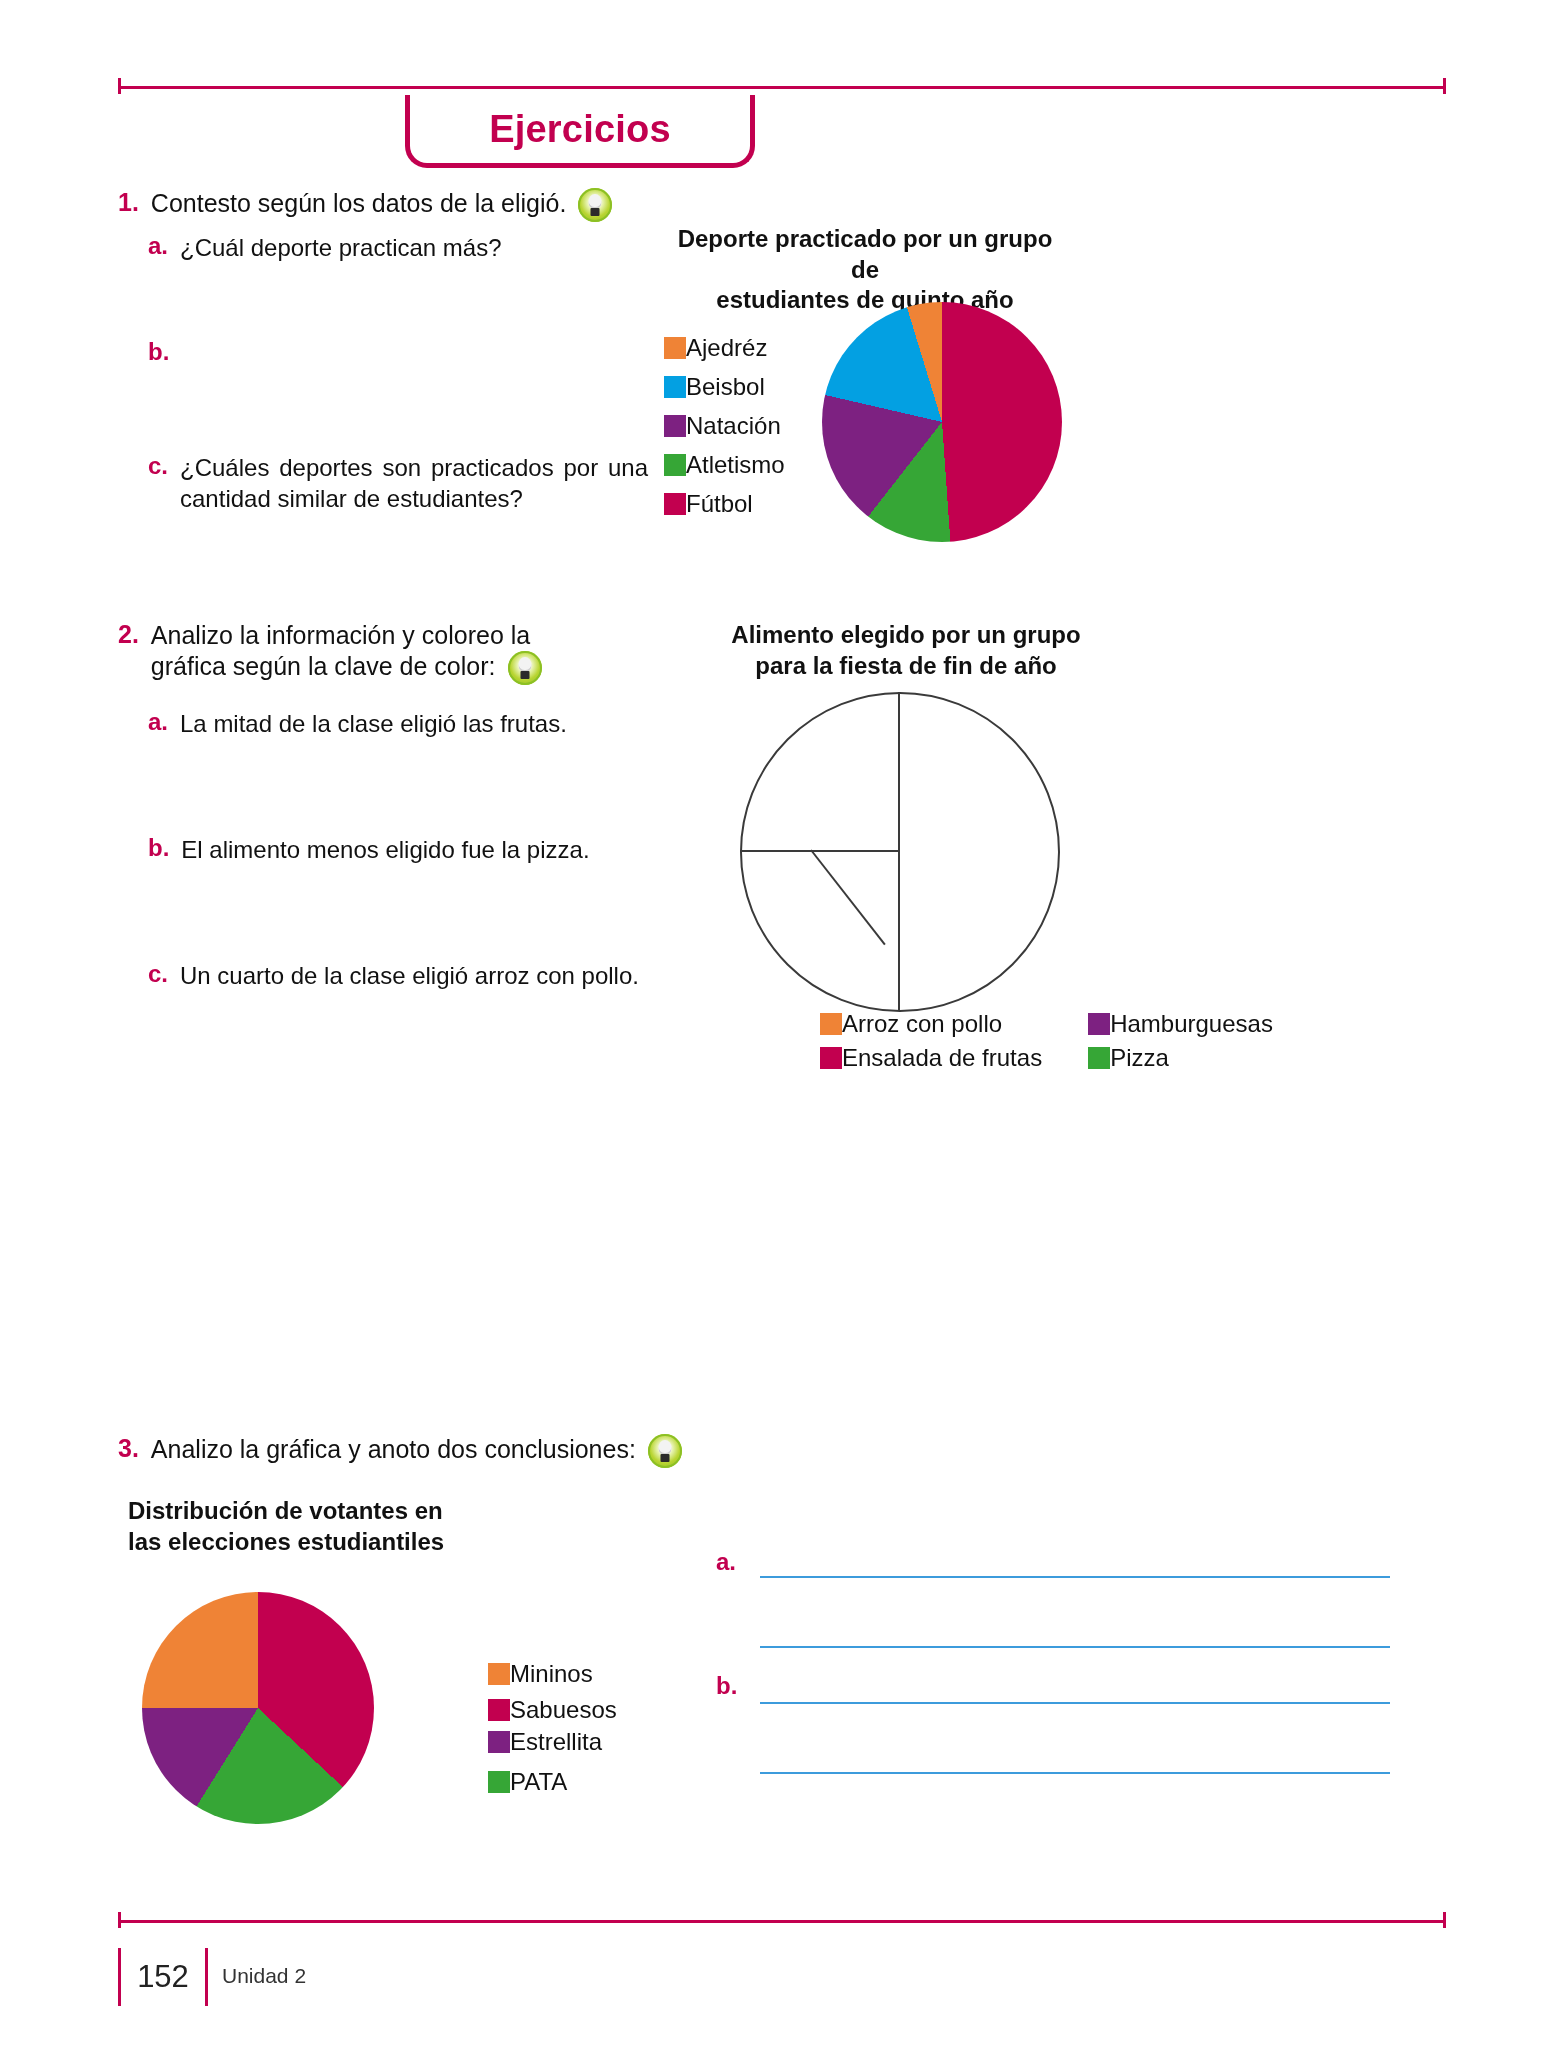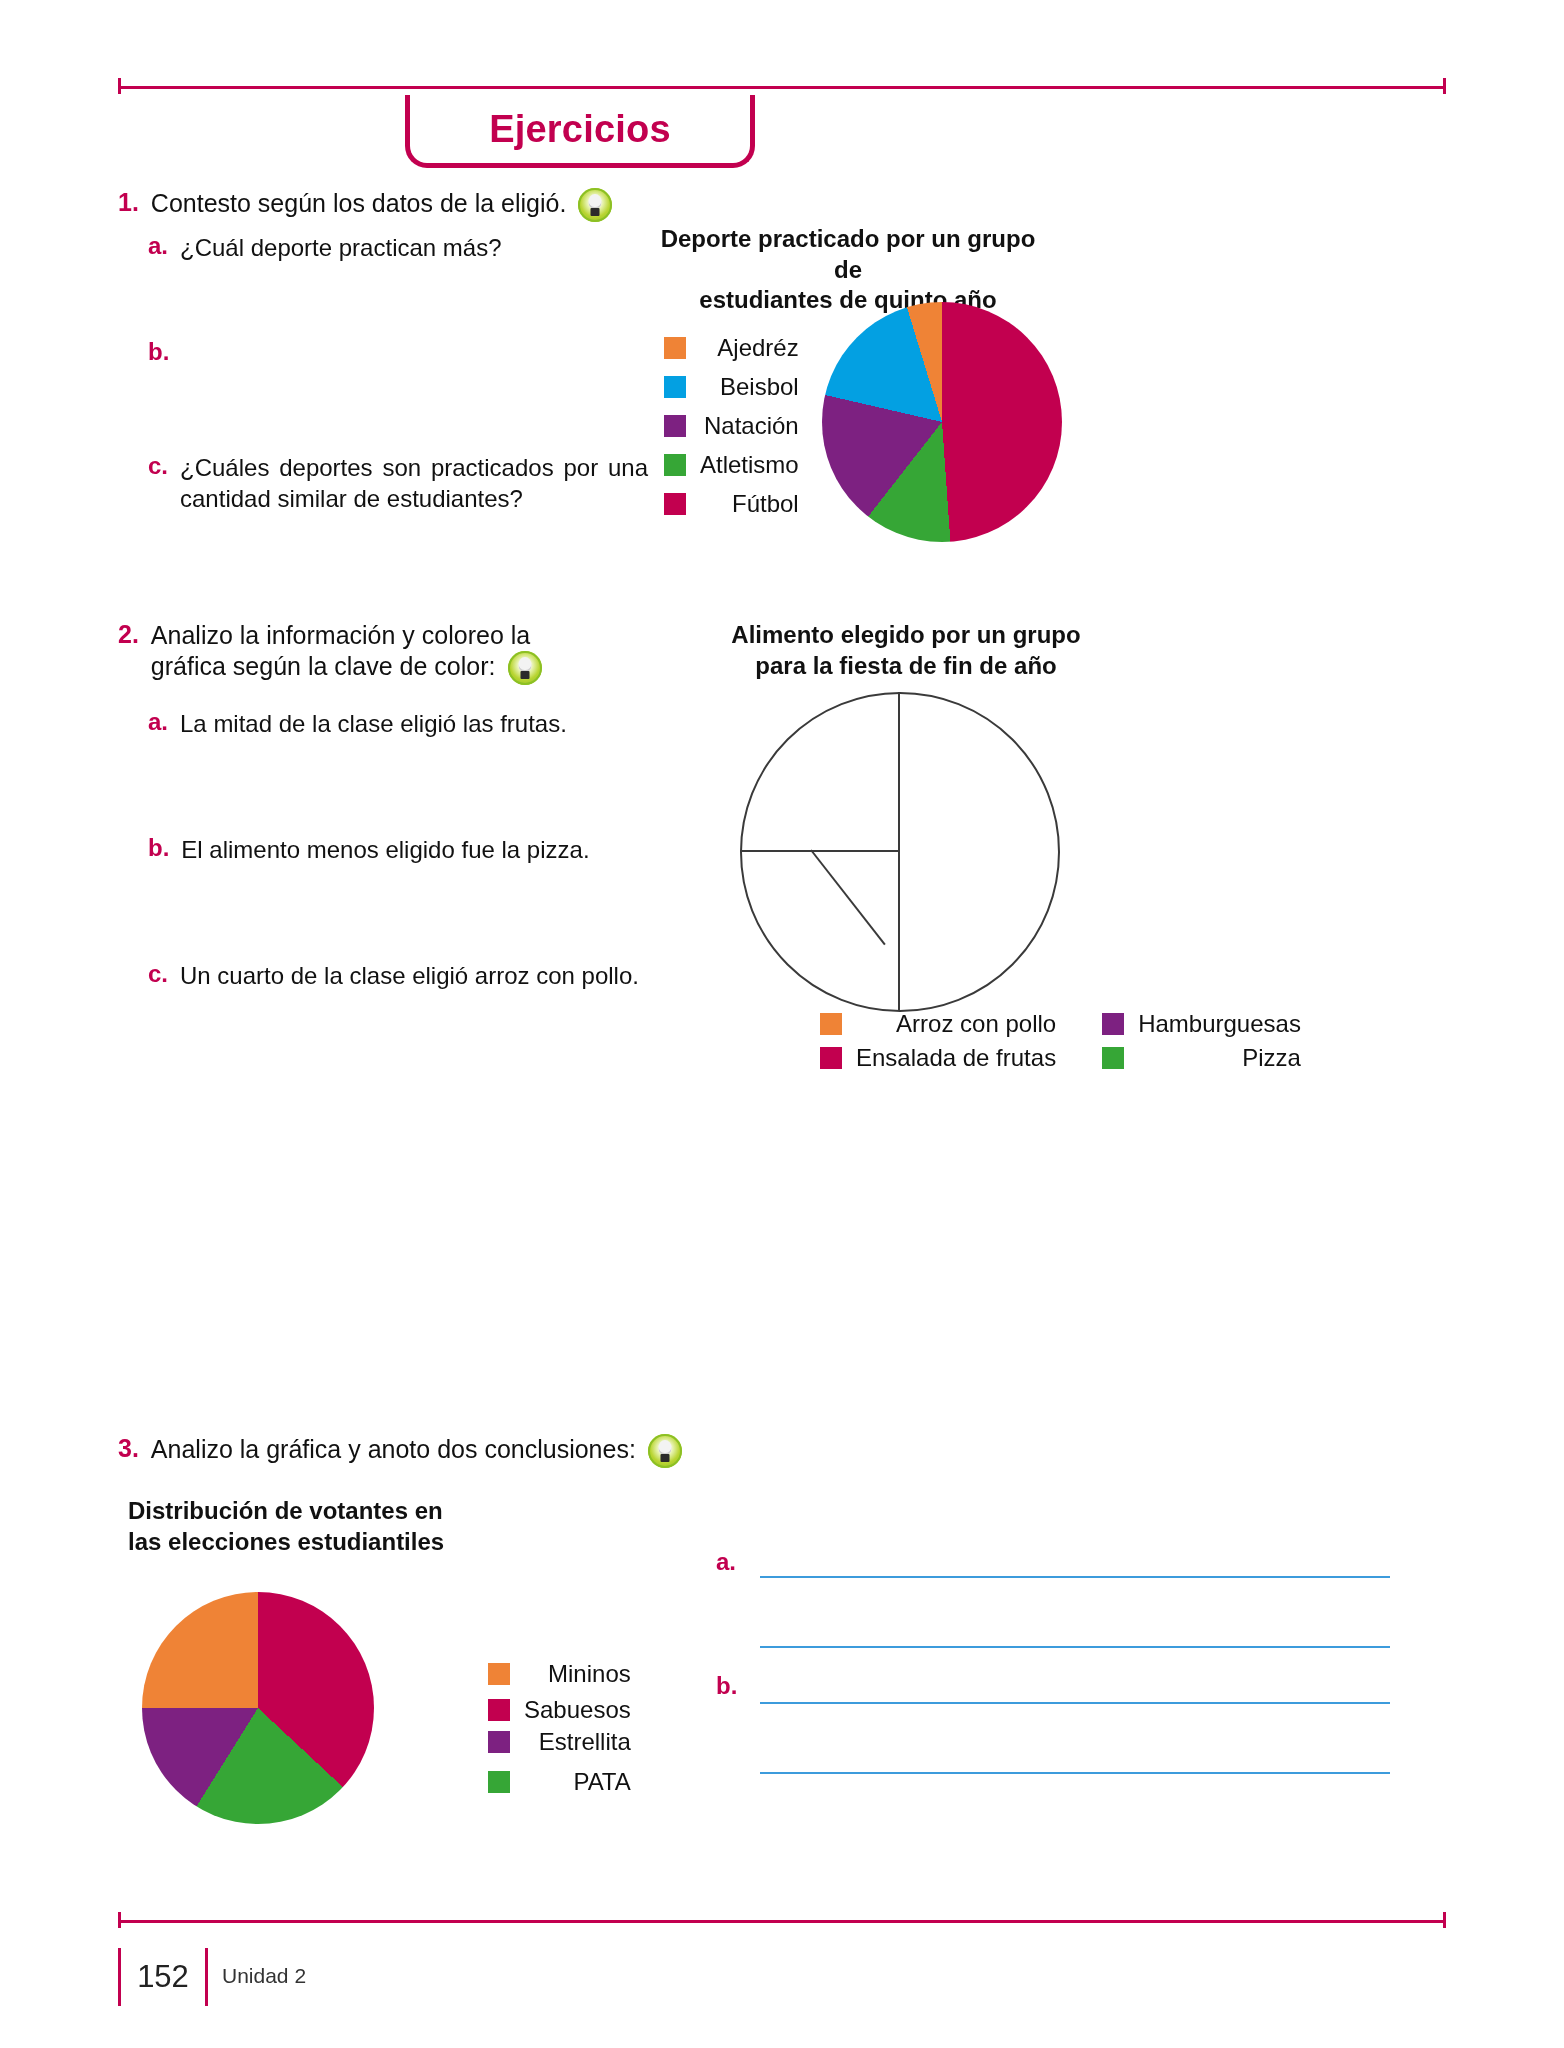--- a/index.html
+++ b/index.html
@@ -61,21 +61,21 @@
   }
 
   
   .chart-title{
     position:absolute;text-align:center;font-weight:bold;font-size:24px;
     line-height:1.28;color:#111;
   }
 
   
   .legend{position:absolute;}
-  .legend-row{display:flex;align-items:center;gap:14px;margin-bottom:11px;justify-content:space-between;}
+  .legend-row{display:flex;align-items:center;margin-bottom:11px;}
   .swatch{width:22px;height:22px;flex:0 0 auto;}
   .legend-label{font-size:24px;color:#111;white-space:nowrap;}
 
   .legend-grid{position:absolute;display:grid;grid-template-columns:auto auto;column-gap:46px;row-gap:6px;}
   .legend-grid .legend-row{margin-bottom:0;}
 
   
   .pie{position:absolute;border-radius:50%;}
 
   
@@ -126,21 +126,21 @@
 
   <div class="exline" style="left:148px;top:338px;width:520px;">
     <span class="letter">b.</span>
   </div>
 
   <div class="exline" style="left:148px;top:452px;width:500px;">
     <span class="letter">c.</span>
     <span class="sub-text" style="text-align:justify;">¿Cuáles deportes son practicados por una cantidad similar de estudiantes?</span>
   </div>
 
-  <div class="chart-title" style="left:653px;top:224px;width:390px;">
+  <div class="chart-title" style="left:670px;top:224px;width:390px;">
     <div>Deporte practicado por un grupo de</div>
     <div>estudiantes de quinto año</div>
   </div>
 
   <div class="legend" style="left:664px;top:334px;">
     <div class="legend-row">
       <span class="swatch" style="background:#ef8336;"></span>
       <span class="legend-label">Ajedréz</span>
     </div>
     <div class="legend-row">

